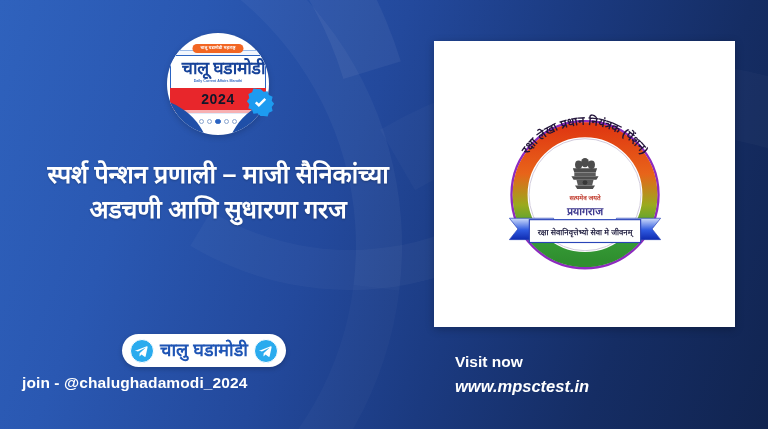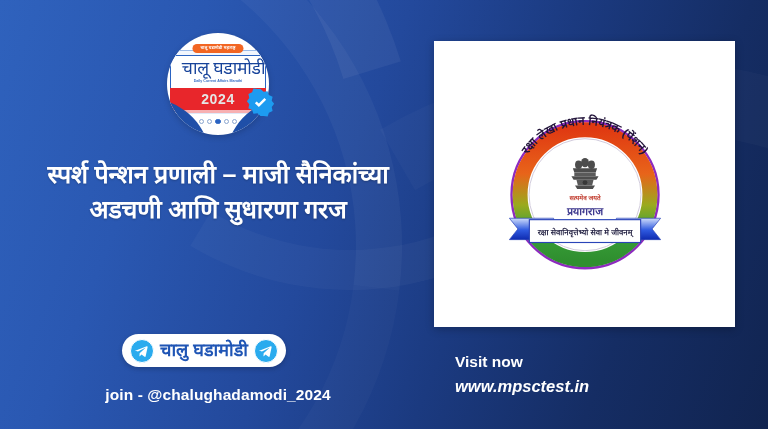--- a/index.html
+++ b/index.html
@@ -139,21 +139,21 @@
     white-space: nowrap;
     line-height: 1;
   }
   .badge-main {
     position: absolute;
     left: 11px; right: 0;
     top: 27px;
     text-align: center;
     color: #17439a;
     font-size: 17.5px;
-    font-weight: normal;
+    font-weight: bold;
     line-height: 1;
     letter-spacing: -0.3px;
   }
   .badge-sub {
     position: absolute;
     left: 0; right: 0;
     top: 47px;
     text-align: center;
     color: #3a6fc4;
     font-size: 3.6px;
@@ -165,21 +165,21 @@
     left: 3px;
     right: 3px;
     top: 55px;
     height: 22px;
     background: #e8262b;
     display: flex;
     align-items: center;
     justify-content: center;
   }
   .badge-year span {
-    color: #e5e5e5;
+    color: #0f172a;
     font-size: 14px;
     font-weight: bold;
     letter-spacing: 0.6px;
     line-height: 1;
   }
   .badge-year-edge {
     position: absolute;
     left: 3px; right: 3px;
     top: 77px;
     height: 3px;
@@ -252,26 +252,24 @@
     padding-bottom: 2px;
     white-space: nowrap;
   }
   .tg-icon { width: 24px; height: 24px; flex: 0 0 auto; display:block; }
 
   #join-line {
     position: absolute;
     left: 22px;
     top: 374px;
     width: 392px;
-    text-align: center;
     color: #ffffff;
     font-size: 15.5px;
     font-weight: bold;
     letter-spacing: 0.1px;
-    margin-top: 12px;
   }
 
   
   #image-panel {
     position: absolute;
     left: 434px;
     top: 41px;
     width: 301px;
     height: 286px;
     background: #ffffff;

